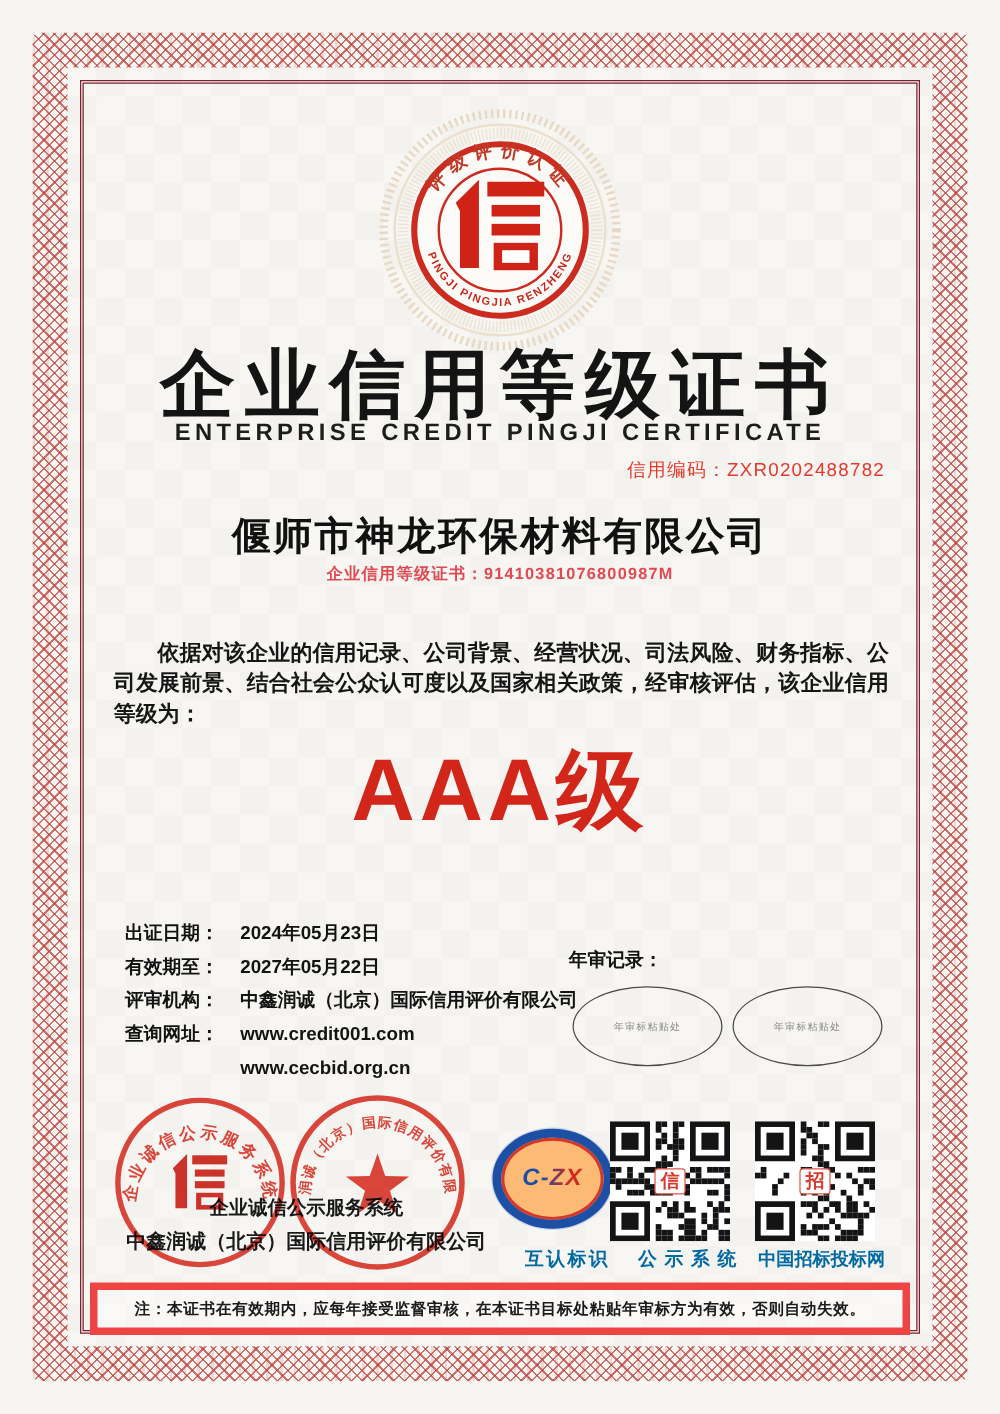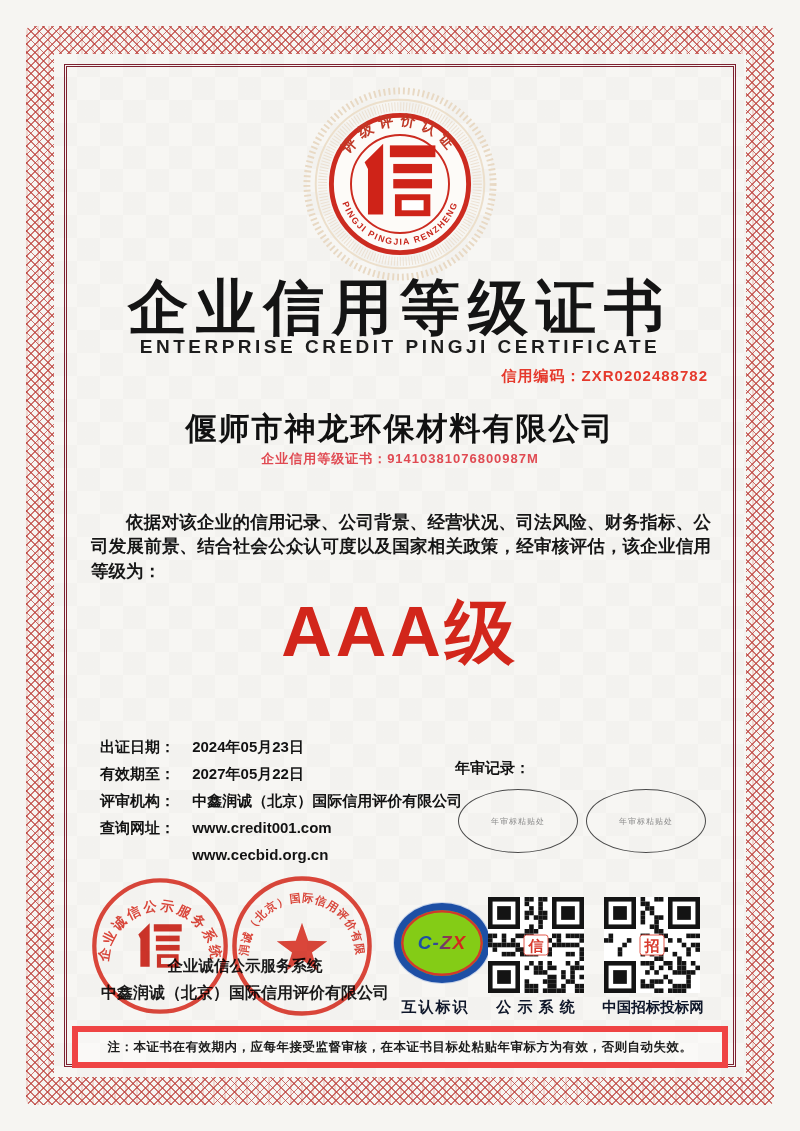--- a/index.html
+++ b/index.html
@@ -16,21 +16,21 @@
     background-size:46px 46px;}
   .frame-line{position:absolute;inset:64px;border:3px double #7d2130;}
   
   .abs{position:absolute;}
   .ctr{left:0;right:0;text-align:center;}
   
   .emblem{left:283px;top:86px;width:234px;height:196px;}
   
   .title{top:268px;font-size:60px;font-weight:900;letter-spacing:8px;color:#141414;font-family:"Liberation Sans",sans-serif;}
   .subtitle{top:336px;font-size:19px;font-weight:700;letter-spacing:3.5px;color:#1d1d1d;}
-  .credit-code{top:367px;right:92px;font-size:15px;font-weight:700;color:#e5392c;letter-spacing:1px;}
+  .credit-code{top:367px;right:92px;font-size:15px;font-weight:400;color:#e5392c;letter-spacing:1px;}
   .company{top:408px;font-size:31px;font-weight:800;letter-spacing:2px;color:#111;}
   .uscc{top:450px;font-size:13px;font-weight:700;color:#e04a52;letter-spacing:1px;}
   .para{top:492px;left:91px;width:620px;font-size:17.5px;font-weight:700;line-height:1.42;
         text-indent:2em;text-align:justify;color:#161616;}
   .rating{top:586px;font-size:70px;font-weight:900;color:#d2261b;font-family:Liberation Sans, sans-serif;letter-spacing:4px;}
   
   .details{top:737px;left:100px;font-size:15px;font-weight:800;color:#131313;}
   .detail-row{height:27px;line-height:20px;}
   .detail-label{display:inline-block;width:88px;}
   .annual-label{left:455px;top:759px;font-size:15px;font-weight:800;color:#131313;}
@@ -39,25 +39,25 @@
   .oval span{font-size:8px;color:#8a8a8a;letter-spacing:1px;text-align:right;}
   .oval1{left:458px;top:789px;} .oval2{left:586px;top:789px;}
   
   .seal{opacity:.92;mix-blend-mode:multiply;}
   .seal1{left:90px;top:876px;width:140px;height:140px;}
   .seal2{left:230px;top:874px;width:144px;height:144px;}
   .org1{left:55px;width:380px;top:956px;text-align:center;font-size:15.5px;font-weight:800;color:#1a1a1a;}
   .org2{left:45px;width:400px;top:983px;text-align:center;font-size:16px;font-weight:800;color:#1a1a1a;}
   .czx{left:394px;top:903px;width:82px;height:66px;border-radius:50%;
        border:7px solid #1d4fa5;box-shadow:inset 0 0 0 2.5px #d3382b, 0 0 0 1px #c9d4e8;
-       display:flex;align-items:center;justify-content:center;background:#84cc16;}
+       display:flex;align-items:center;justify-content:center;background:#fdba74;}
   .czx span{font-size:19px;font-weight:900;font-style:italic;letter-spacing:1px;
        background:linear-gradient(90deg,#1d4fa5 30%,#d3281e 80%);
        -webkit-background-clip:text;background-clip:text;color:transparent;}
-  .footer-label{top:998px;font-size:15px;font-weight:800;color:#0f172a;text-align:center;}
+  .footer-label{top:998px;font-size:15px;font-weight:800;color:#0369a1;text-align:right;}
   .czx-label{left:383px;width:105px;letter-spacing:2px;}
   .qr{width:96px;height:96px;background:#fff;}
   .qr1{left:488px;top:897px;} .qr2{left:604px;top:897px;}
   .qr-overlay{position:absolute;left:50%;top:50%;transform:translate(-50%,-50%);
       background:#fff;border:1.5px solid #e2574b;color:#d83a2e;font-size:15px;font-weight:800;
       padding:2px 4px;border-radius:3px;line-height:1;}
   .qr-label1{left:482px;width:108px;letter-spacing:1px;}
   .qr-label2{left:598px;width:110px;font-size:14.5px;}
   
   .note{left:72px;right:72px;top:1026px;height:30px;border:6px solid #ef4444;

